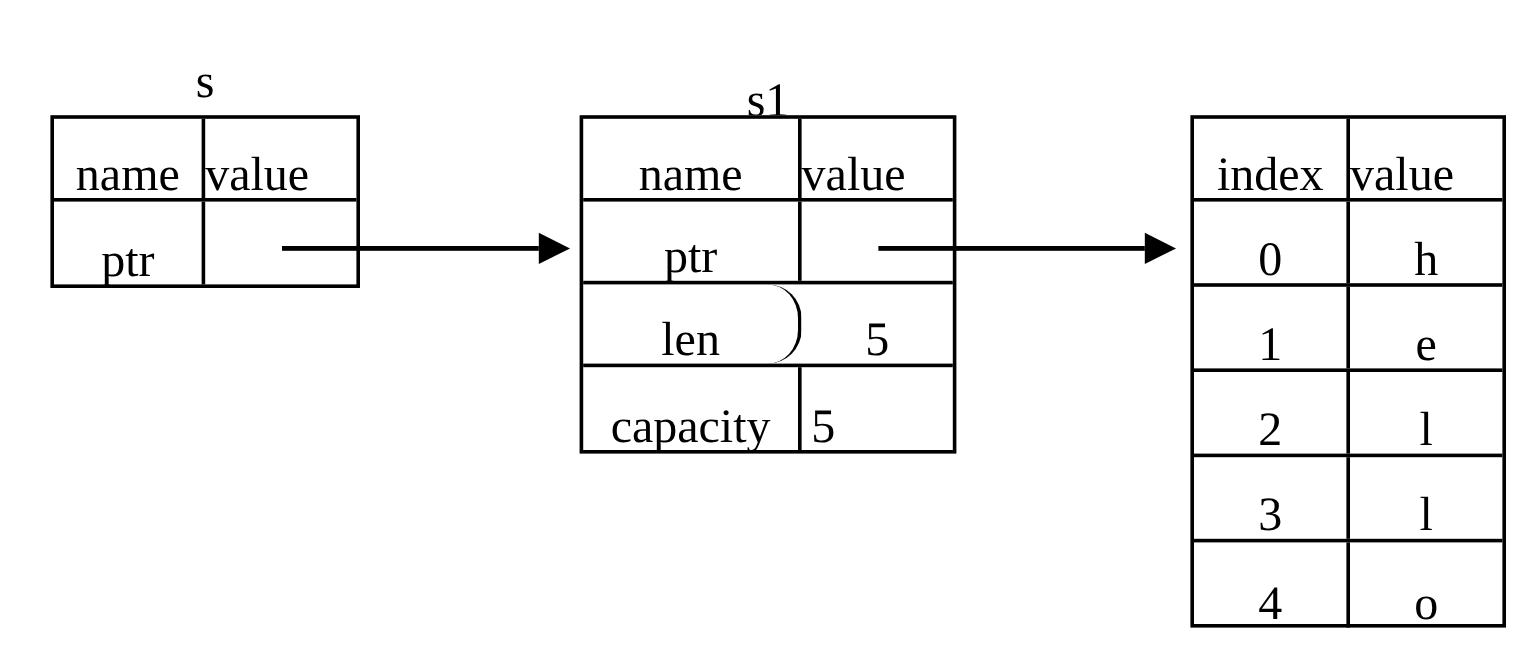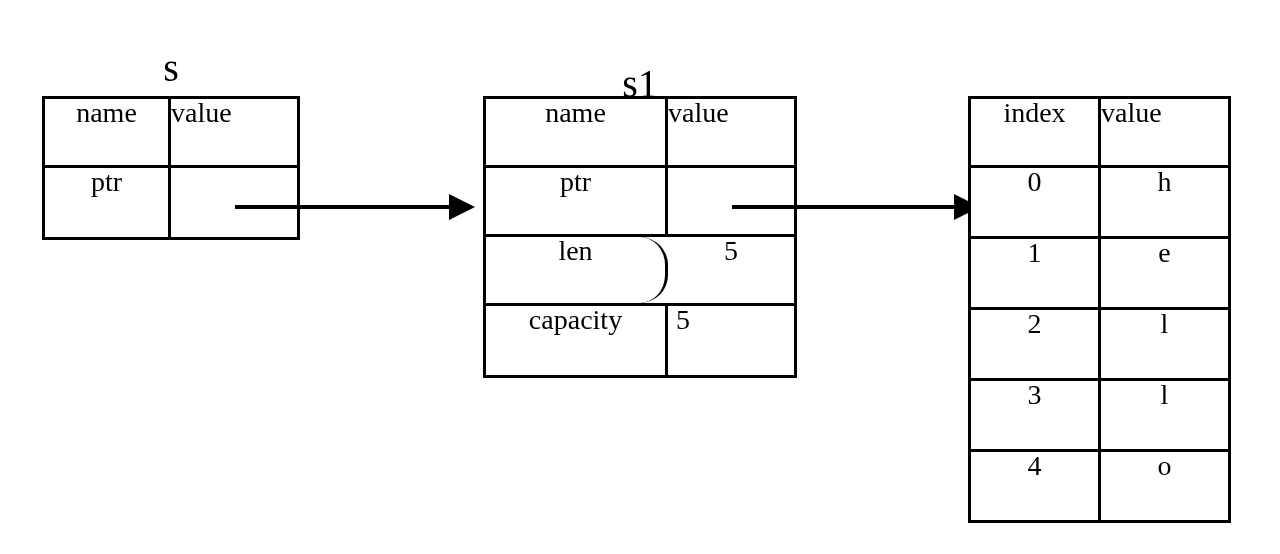--- a/index.html
+++ b/index.html
@@ -39,23 +39,23 @@
     box-sizing: border-box;
     display: flex;
     border-bottom: 3px solid #000;
   }
   .trow.last { border-bottom: none; }
 
   .cell {
     position: relative;
     box-sizing: border-box;
     display: flex;
-    align-items: flex-start;
+    align-items: flex-end;
     justify-content: center;
-    font-size: 28px;
+    font-size: 40px;
     line-height: 1;
     white-space: nowrap;
     overflow: visible;
   }
   .cell.c0 { border-right: 3px solid #000; }
 
   
   .ovf { display: inline-block; white-space: nowrap; }
 
   
@@ -141,21 +141,21 @@
       </div>
       <div class="cell" style="width:126px; height:100%; justify-content:flex-start; padding-left:8px;">
         <span class="ovf">5</span>
       </div>
     </div>
   </div>
 
   <div class="arrow-line" style="left:732px; top:205px; width:222px;"></div>
   <div class="arrow-head" style="left:954px; top:194px;"></div>
 
-  <div class="tbl" style="left:968px; top:96px; width:263px; height:427px;">
+  <div class="tbl" style="left:992px; top:96px; width:263px; height:427px;">
 
     <div class="trow" style="height:69px;">
       <div class="cell c0" style="width:130px; height:100%;">
         <span class="ovf">index</span>
       </div>
       <div class="cell" style="width:127px; height:100%; justify-content:flex-start;">
         <span class="ovf">value</span>
       </div>
     </div>
 

